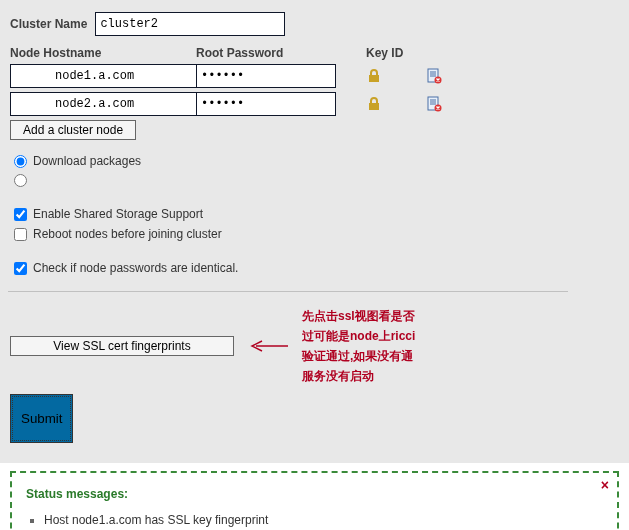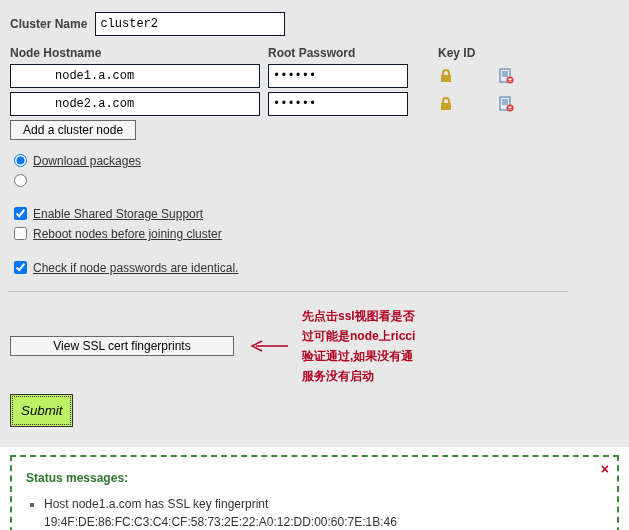--- a/index.html
+++ b/index.html
@@ -38,21 +38,21 @@
     margin-left: 8px;
   }
   .node-table {
     margin-top: 10px;
   }
   .node-table .header-row, .node-table .data-row {
     display: flex;
     align-items: center;
     margin: 4px 0;
   }
-  .col-host { width: 258px; }
+  .col-host { width: 186px; }
   .col-pass { width: 170px; }
   .col-key  { width: 60px; text-align: left; }
   .col-act  { width: 40px; text-align: right; }
   .node-table input[type="text"] { width: 200px; padding-left: 44px; }
   .node-table input[type="password"] { width: 130px; }
   .btn {
     background: #f5f5f5;
     border: 1px solid #666;
     padding: 2px 12px;
     font-size: 12px;
@@ -60,23 +60,22 @@
     cursor: pointer;
   }
   .btn-wide {
     width: 224px;
   }
   .options {
     margin-top: 14px;
   }
   .options .opt-row {
     display: flex;
-    align-items: flex-start;
+    align-items: center;
     margin: 6px 0;
-    text-decoration: underline;
   }
   .options input[type="radio"], .options input[type="checkbox"] {
     margin: 0 6px 0 4px;
   }
   .ssl-row {
     display: flex;
     align-items: center;
     gap: 14px;
     margin: 14px 0 8px 0;
   }
@@ -92,24 +91,23 @@
     align-items: center;
   }
   .arrow svg { display: block; }
   .submit-row {
     margin: 6px 0 10px 0;
   }
   .submit-btn {
     border: 1px solid #333;
     outline: 1px dotted #333;
     outline-offset: -3px;
-    padding: 8px 10px;
-    background: #bef264;
+    padding: 16px 10px;
+    background: #0369a1;
     cursor: pointer;
-    font-style: italic;
   }
   .status-box {
     border: 2px dashed #3a8a3a;
     margin: 8px 10px 10px 10px;
     padding: 10px 14px 14px 14px;
     position: relative;
     background: #fff;
   }
   .status-title {
     color: #2a7a2a;

